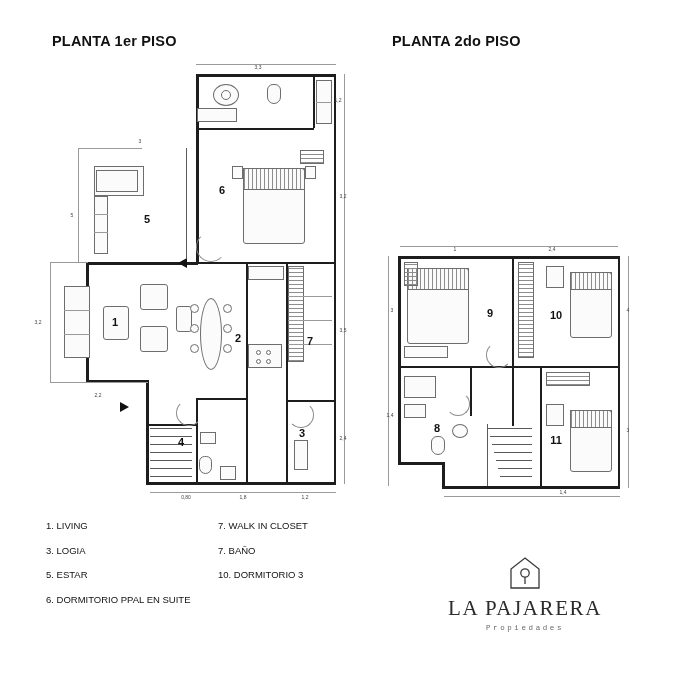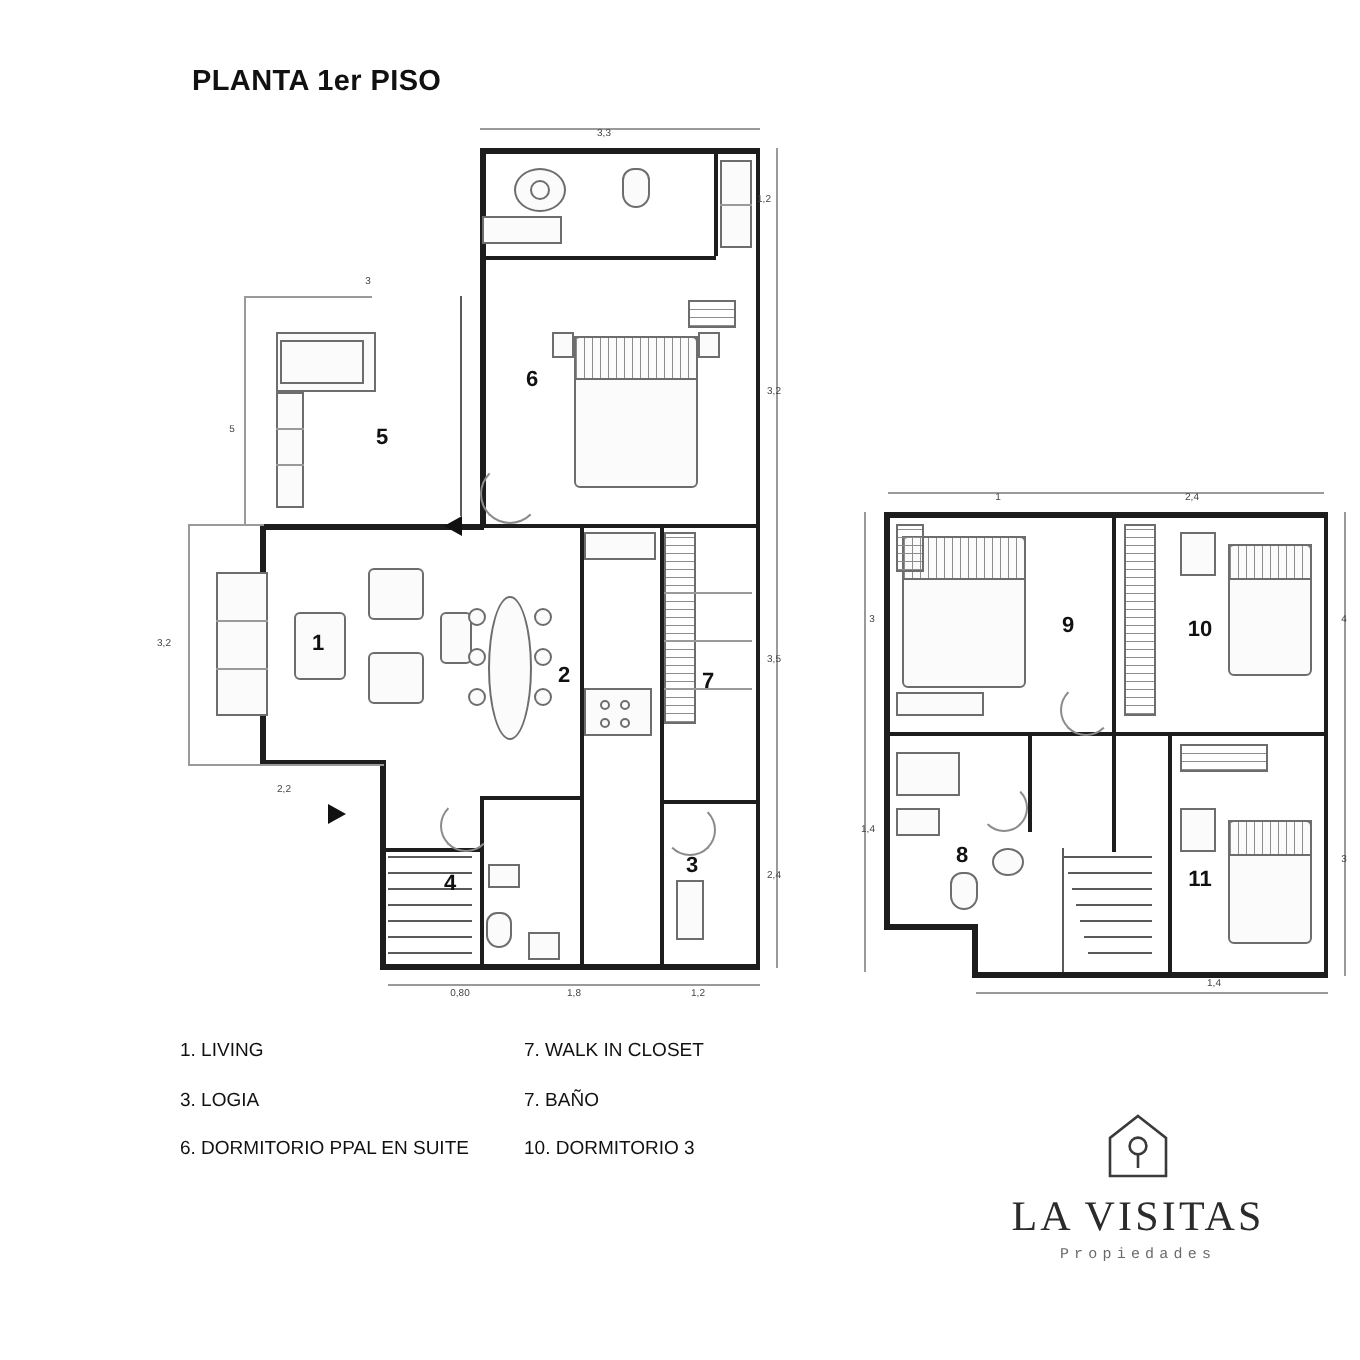--- a/index.html
+++ b/index.html
@@ -11,21 +11,20 @@
     height: 680px;
     background: #ffffff;
     font-family: "Liberation Sans", sans-serif;
     color: #1a1a1a;
     overflow: hidden;
     position: relative;
   }
   .page {
     position: absolute;
     inset: 0;
-    margin-left: 44px;
   }
   .plan-title {
     position: absolute;
     font-size: 14.5px;
     font-weight: bold;
     letter-spacing: 0.2px;
     color: #111;
   }
   #title-1 { left: 52px; top: 33px; }
   #title-2 { left: 392px; top: 33px; }
@@ -140,20 +139,21 @@
     color: #6a6a6a;
     margin-top: 3px;
   }
 </style>
 </head>
 <body>
 
 <div class="page">
 
   <div class="plan-title" id="title-1">PLANTA 1er PISO</div>
+  <div class="plan-title" id="title-2">PLANTA 2do PISO</div>
 
   <div class="plan" id="plan1" style="left:0;top:0;width:360px;height:510px;">
 
     <div class="wall" style="left:196px;top:74px;width:140px;height:2.5px;"></div>
     <div class="wall" style="left:333.5px;top:74px;width:2.5px;height:410px;"></div>
     <div class="wall" style="left:196px;top:74px;width:2.5px;height:190px;"></div>
     <div class="wall" style="left:86px;top:262px;width:112px;height:2.5px;"></div>
     <div class="wall" style="left:86px;top:262px;width:2.5px;height:120px;"></div>
     <div class="wall" style="left:86px;top:380px;width:62px;height:2.5px;"></div>
     <div class="wall" style="left:146px;top:380px;width:2.5px;height:104px;"></div>
@@ -330,34 +330,35 @@
     <div class="dim" id="p2d3" style="left: 628px; top: 310px; transform: translate(-50%, -50%);">4</div>
     <div class="dim" id="p2d4" style="left: 390px; top: 415px; transform: translate(-50%, -50%);">1,4</div>
     <div class="dim" id="p2d5" style="left: 628px; top: 430px; transform: translate(-50%, -50%);">3</div>
     <div class="dim" id="p2d6" style="left: 563px; top: 492px; transform: translate(-50%, -50%);">1,4</div>
   </div>
 
   <div class="legend">
     <div class="legend-col a">
       <div class="legend-item">1. LIVING</div>
       <div class="legend-item">3. LOGIA</div>
+      <div class="legend-item">5. ESTAR</div>
       <div class="legend-item">6. DORMITORIO PPAL EN SUITE</div>
     </div>
     <div class="legend-col b">
       <div class="legend-item">7. WALK IN CLOSET</div>
       <div class="legend-item">7. BAÑO</div>
       <div class="legend-item">10. DORMITORIO 3</div>
     </div>
   </div>
 
   <div class="brand">
     <div class="brand-mark">
       <svg viewBox="0 0 34 34" width="34" height="34" aria-hidden="true">
         <path d="M17 2 L31 13 L31 32 L3 32 L3 13 Z" fill="none" stroke="#3a3a3a" stroke-width="1.3"></path>
         <circle cx="17" cy="17" r="4.2" fill="none" stroke="#3a3a3a" stroke-width="1.3"></circle>
         <line x1="17" y1="21.2" x2="17" y2="28" stroke="#3a3a3a" stroke-width="1.3"></line>
       </svg>
     </div>
-    <div class="brand-name">LA VISITAS</div>
+    <div class="brand-name">LA PAJARERA</div>
     <div class="brand-sub">Propiedades</div>
   </div>
 
 </div>
 
 </body></html>

